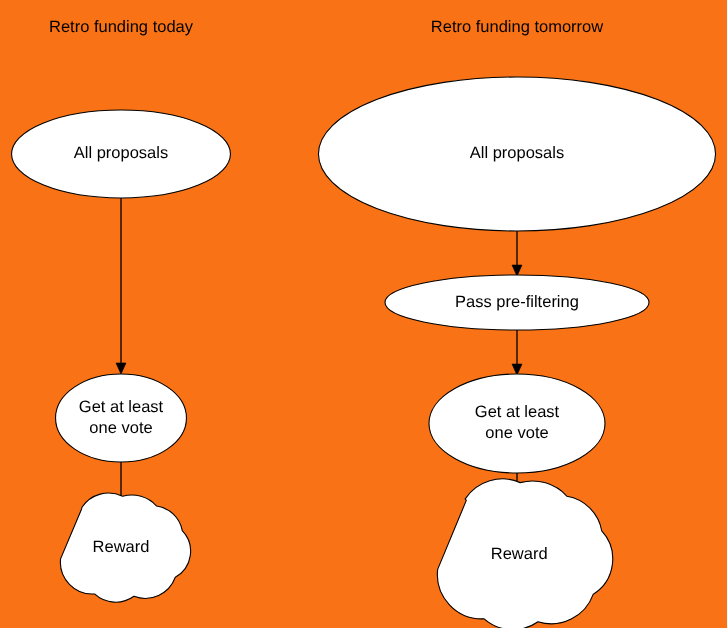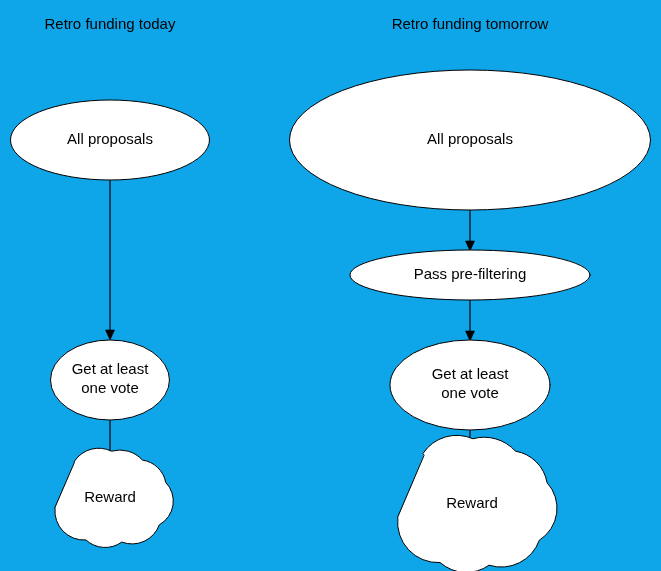--- a/index.html
+++ b/index.html
@@ -12,21 +12,21 @@
     width: 661px;
     height: 571px;
     font-family: "Liberation Sans", sans-serif;
     color: #000000;
     overflow: hidden;
   }
   #diagram-canvas {
     position: relative;
     width: 661px;
     height: 571px;
-    background: #0ea5e9;
+    background: #f97316;
   }
   svg#flow {
     display: block;
     width: 661px;
     height: 571px;
   }
   .shape-outline {
     fill: #ffffff;
     stroke: #000000;
     stroke-width: 1;

